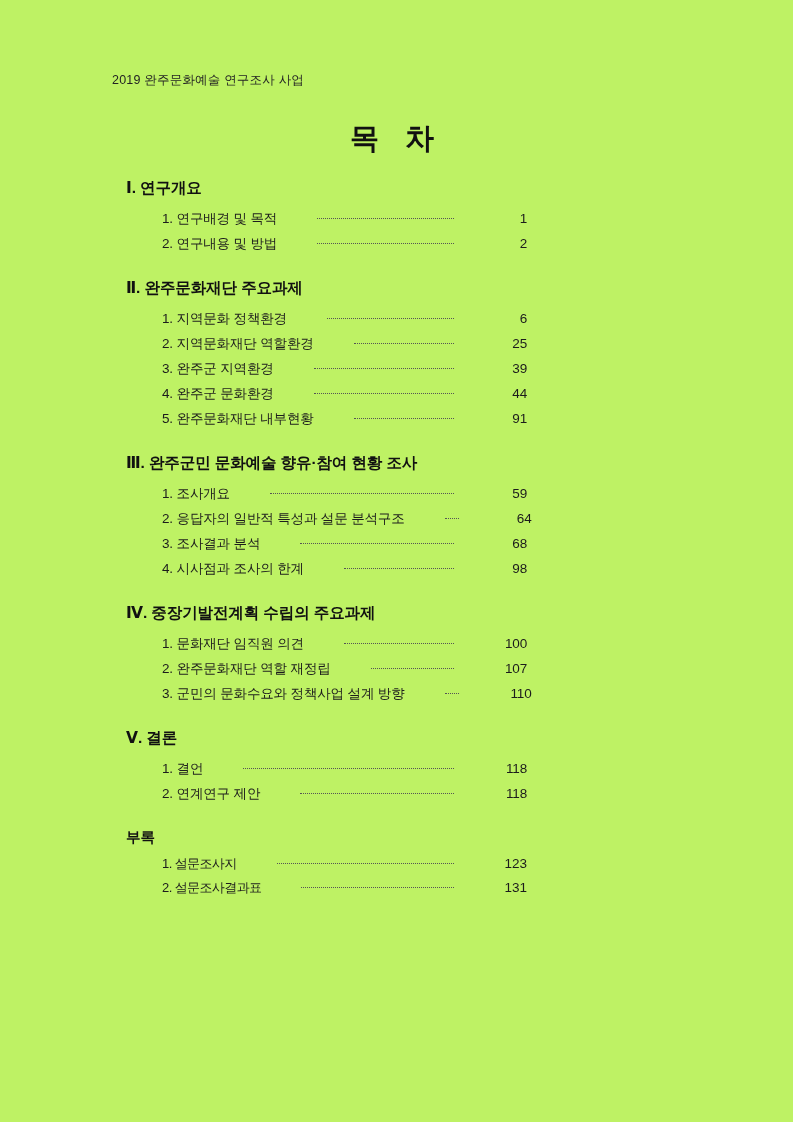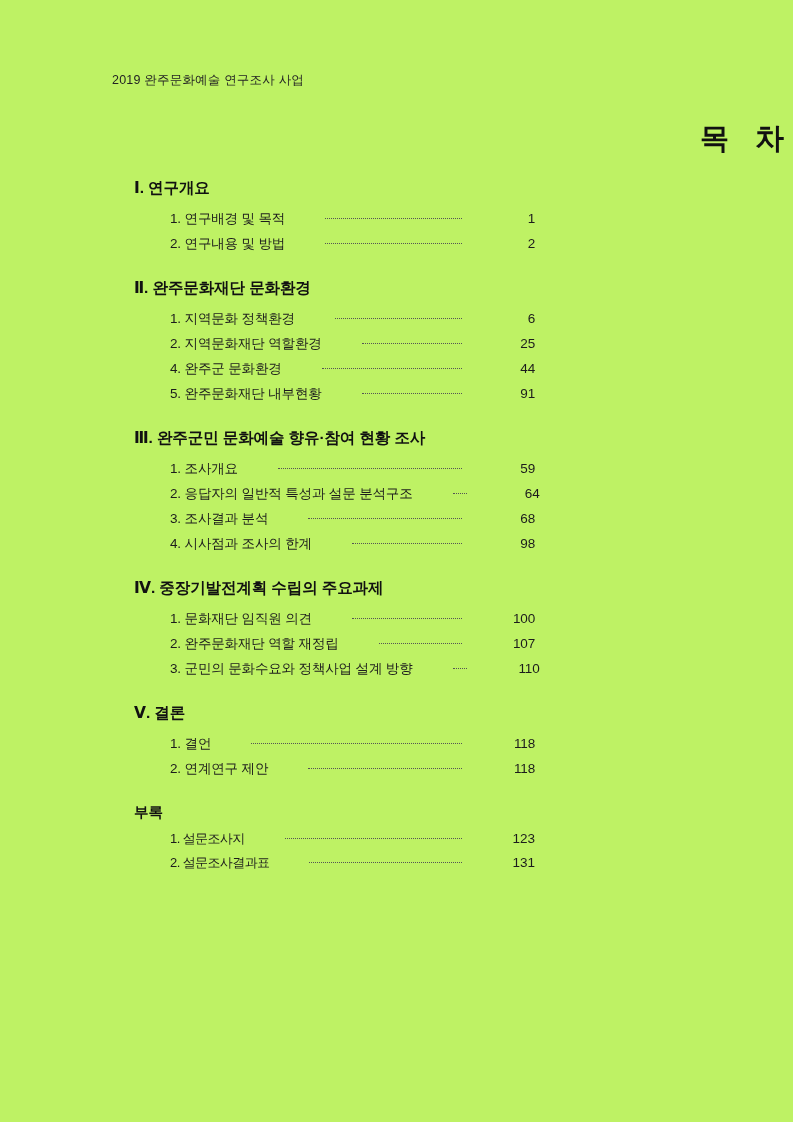--- a/index.html
+++ b/index.html
@@ -33,31 +33,31 @@
     color: #232323;
     white-space: nowrap;
   }
 
   
   .doc-title {
     position: absolute;
     left: 0;
     right: 0;
     top: 119px;
-    text-align: right;
+    text-align: center;
     font-size: 29px;
     font-weight: bold;
     letter-spacing: 9px;
     color: #111111;
   }
 
   
   .toc {
     position: absolute;
-    left: 12px;
+    left: 4px;
     top: 178px;
     width: 630px;
   }
 
   .section {
     margin-bottom: 22px;
   }
   .section:last-child {
     margin-bottom: 16px;
   }
@@ -140,30 +140,35 @@
           <span class="leader"></span>
           <span class="entry-page">1</span>
         </div>
         <div class="entry">
           <span class="entry-label">2. 연구내용 및 방법</span>
           <span class="leader"></span>
           <span class="entry-page">2</span>
         </div>
       </div>
       <div class="section chapter">
-        <div class="section-heading">Ⅱ. 완주문화재단 문화환경</div>
+        <div class="section-heading">Ⅱ. 완주문화재단 주요과제</div>
         <div class="entry">
           <span class="entry-label">1. 지역문화 정책환경</span>
           <span class="leader"></span>
           <span class="entry-page">6</span>
         </div>
         <div class="entry">
           <span class="entry-label">2. 지역문화재단 역할환경</span>
           <span class="leader"></span>
           <span class="entry-page">25</span>
+        </div>
+        <div class="entry">
+          <span class="entry-label">3. 완주군 지역환경</span>
+          <span class="leader"></span>
+          <span class="entry-page">39</span>
         </div>
         <div class="entry">
           <span class="entry-label">4. 완주군 문화환경</span>
           <span class="leader"></span>
           <span class="entry-page">44</span>
         </div>
         <div class="entry">
           <span class="entry-label">5. 완주문화재단 내부현황</span>
           <span class="leader"></span>
           <span class="entry-page">91</span>

